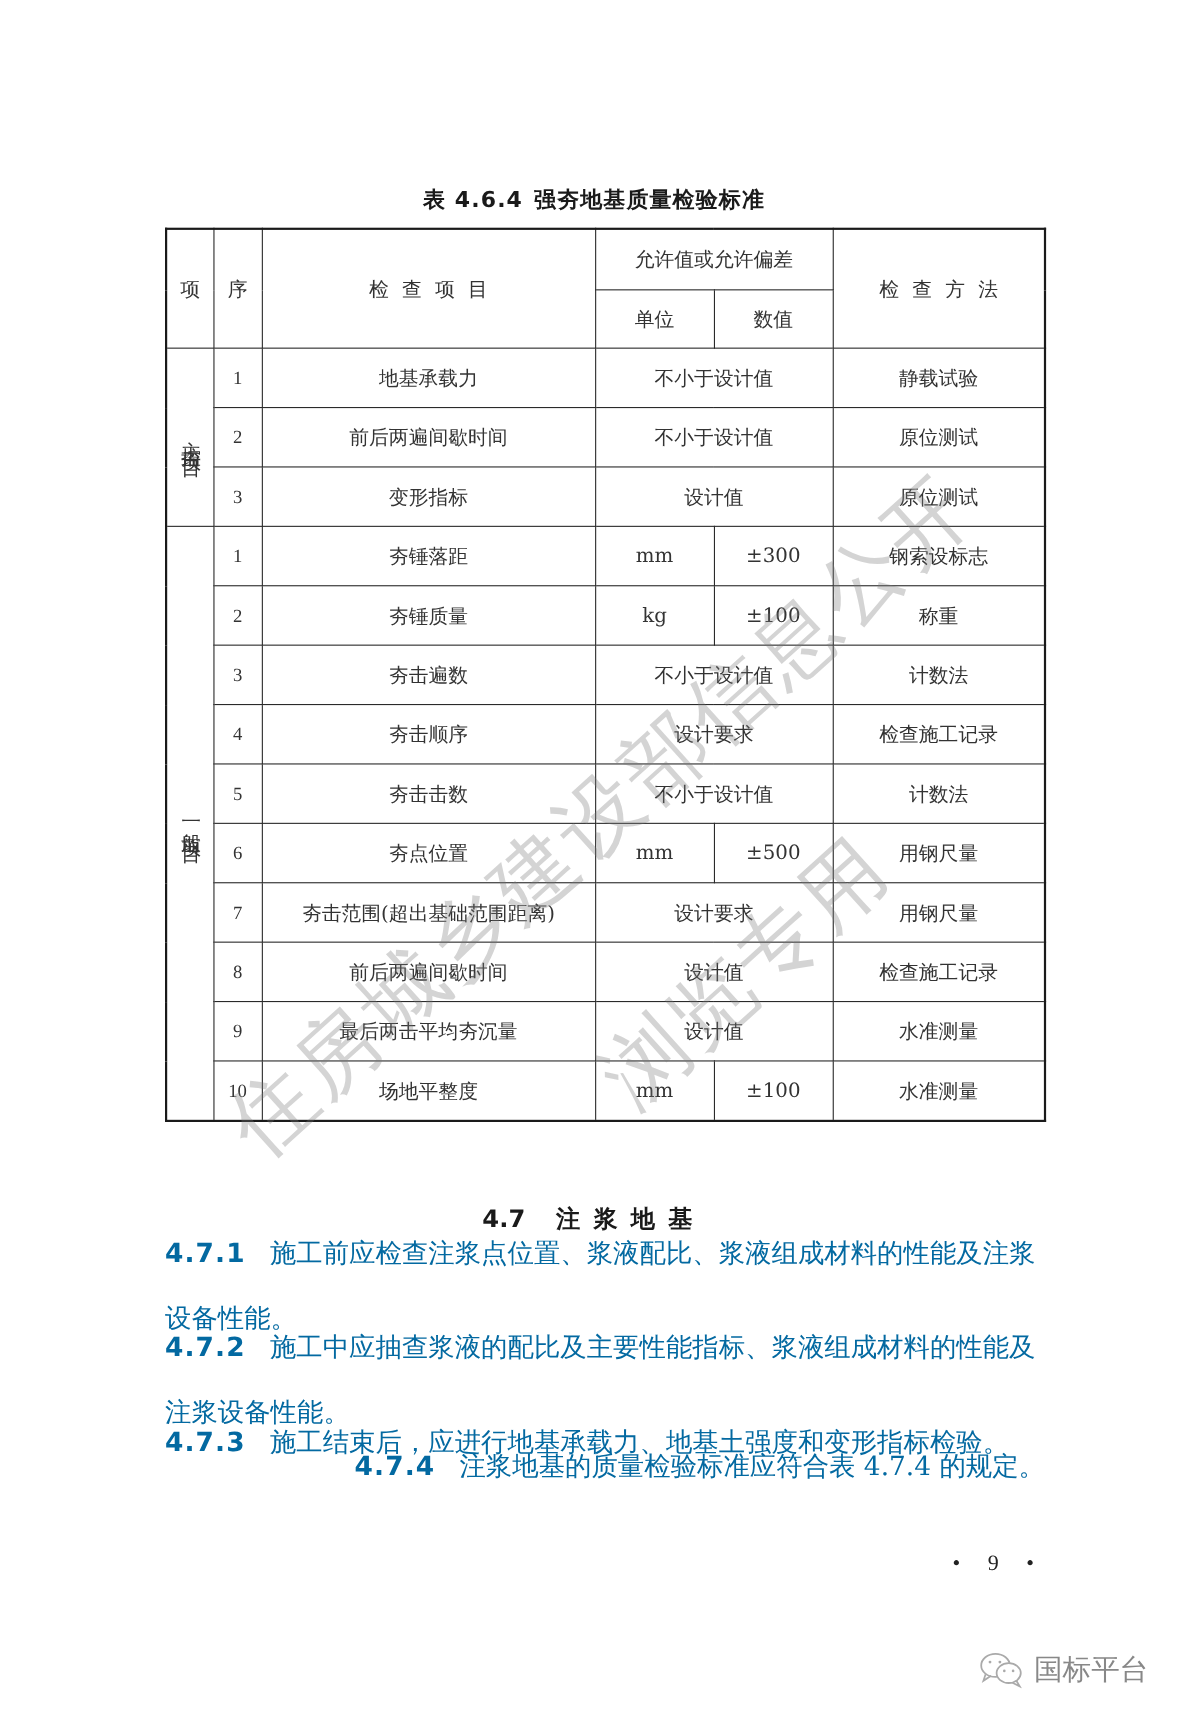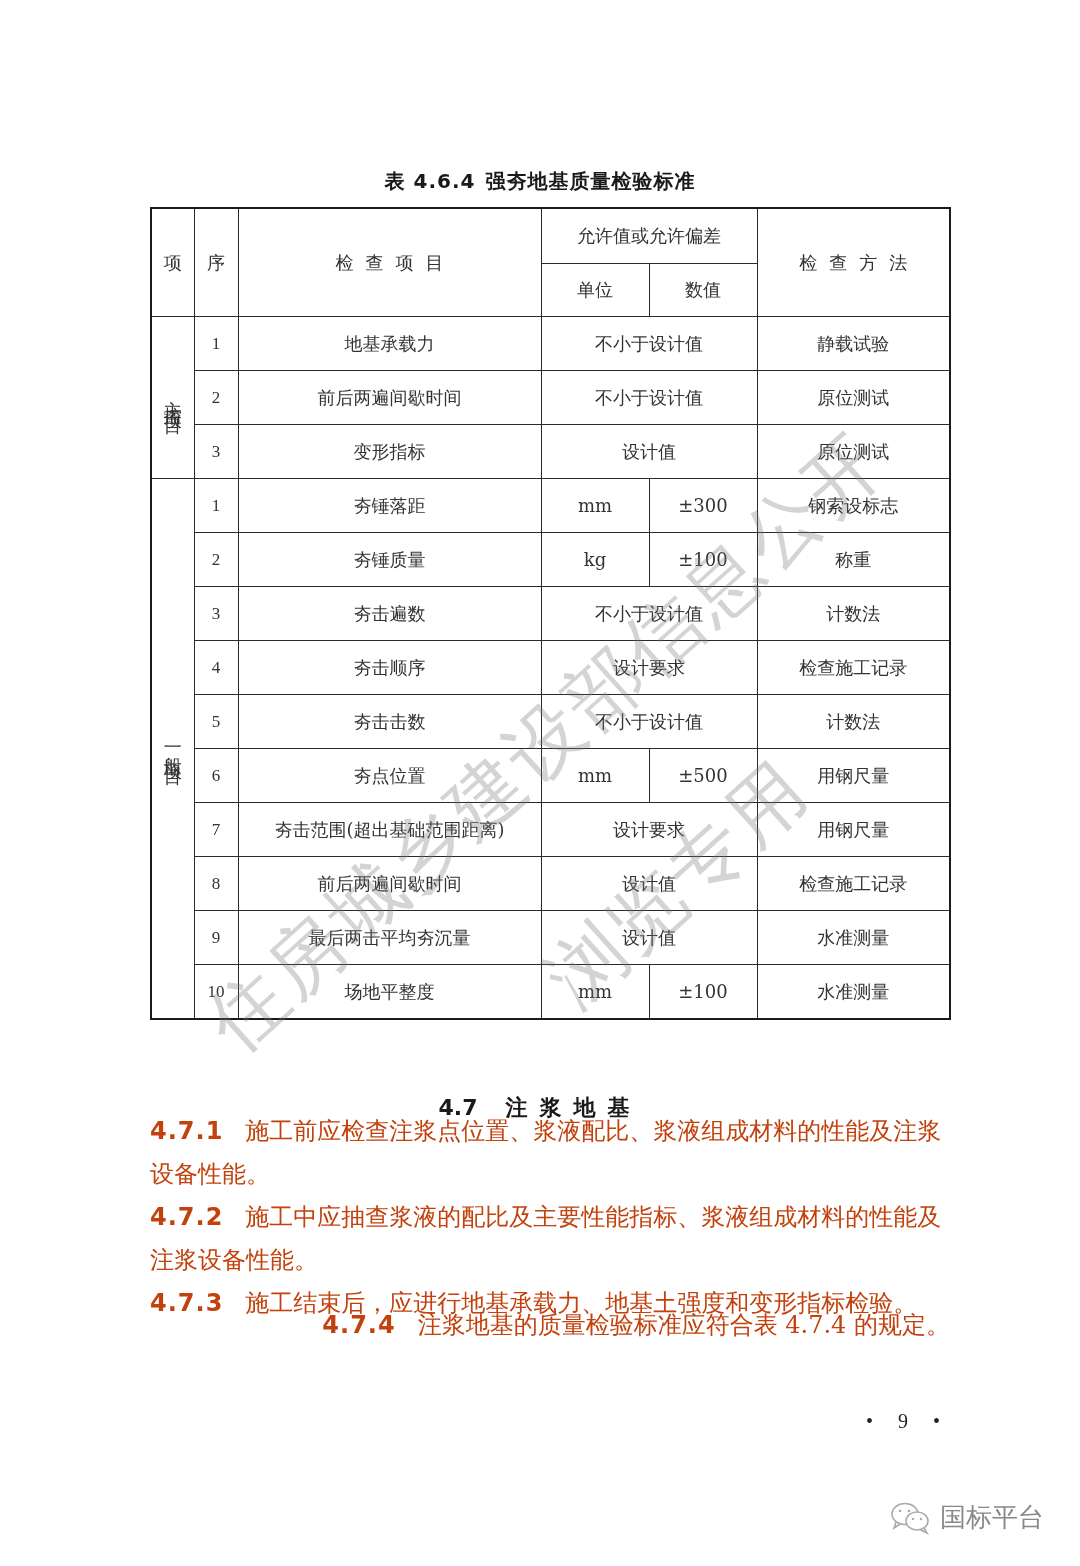--- a/index.html
+++ b/index.html
@@ -34,21 +34,21 @@
   .seq { font-family: "Liberation Serif", "DejaVu Serif", serif; font-size: 17px; color: #444; }
   .section-title {
     position: absolute; left: 0; width: 1080px; top: 1093px; text-align: center;
     font-size: 22px; font-weight: bold;
     font-family: "DejaVu Sans", "Liberation Sans", sans-serif;
   }
   .section-title .sec-num { margin-right: 28px; }
   .section-title .sec-text { letter-spacing: 12px; }
   .para {
     position: absolute; left: 150px; width: 800px;
-    font-size: 24px; line-height: 43px; color: #c2410c;
+    font-size: 24px; line-height: 59px; color: #0369a1;
     font-family: "DejaVu Serif", "Liberation Serif", serif;
   }
   .para .clause { font-weight: bold; margin-right: 22px; font-family: "DejaVu Sans", "Liberation Sans", sans-serif; letter-spacing: 1px; }
   .page-num {
     position: absolute; top: 1410px; left: 866px; font-size: 20px; color: #222;
     font-family: "Liberation Serif", serif; letter-spacing: 10px;
   }
   .footer-brand {
     position: absolute; top: 1500px; left: 890px; display: flex; align-items: center;
     color: #888; font-size: 26px; font-family: Liberation Mono, monospace;

